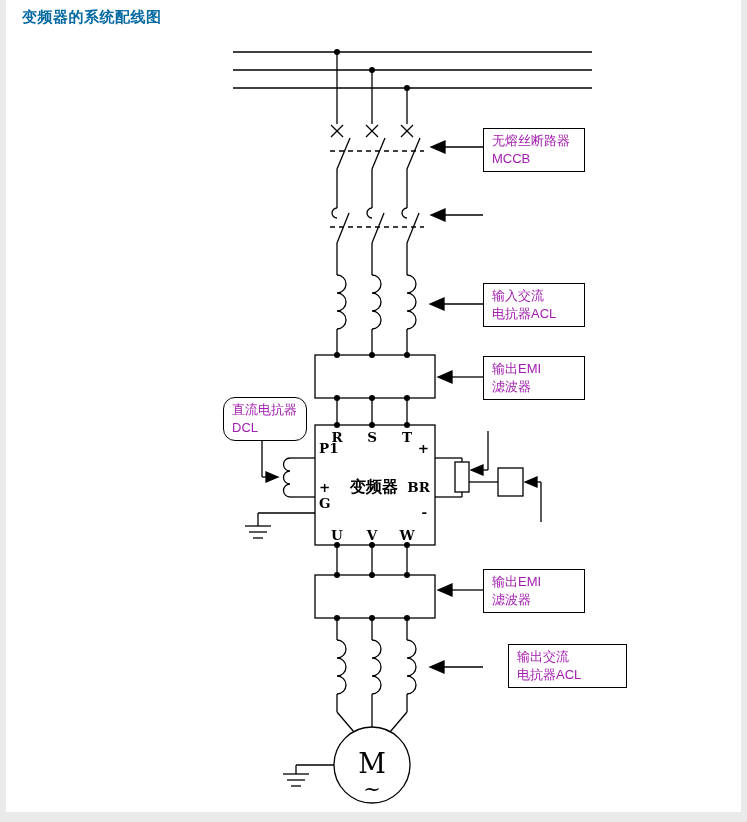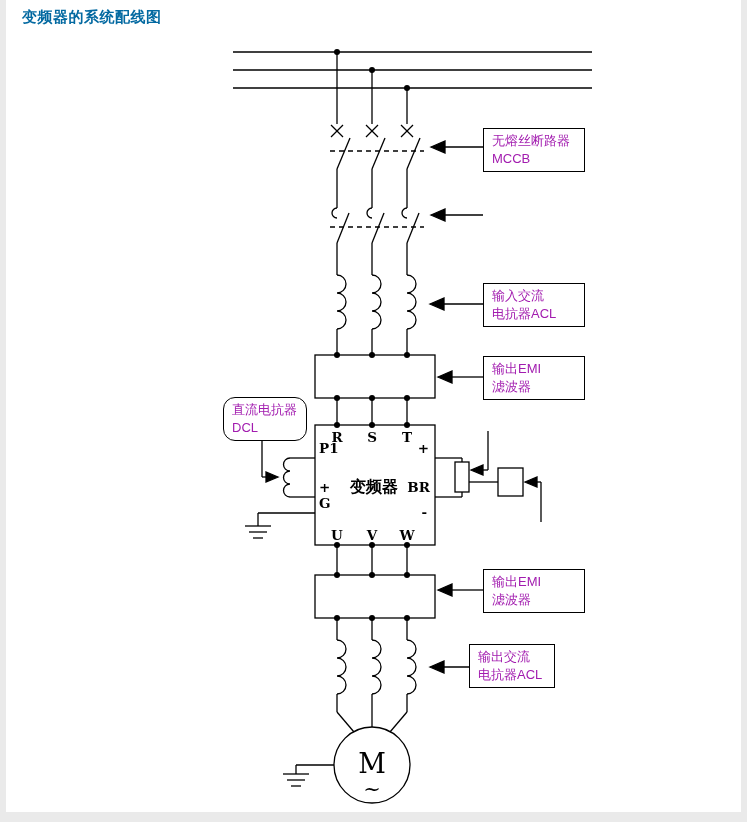--- a/index.html
+++ b/index.html
@@ -249,18 +249,18 @@
     <span class="l">DCL</span>
   </div>
 
 
 
   <div class="label-box" style="left:483px;top:569px;width:102px;">
     <span class="l">输出EMI</span>
     <span class="l">滤波器</span>
   </div>
 
-  <div class="label-box" style="left:469px;top:644px;width:86px;">
+  <div class="label-box" style="left:508px;top:644px;width:119px;">
     <span class="l">输出交流</span>
     <span class="l">电抗器ACL</span>
   </div>
 
 </div>
 
 </body></html>

